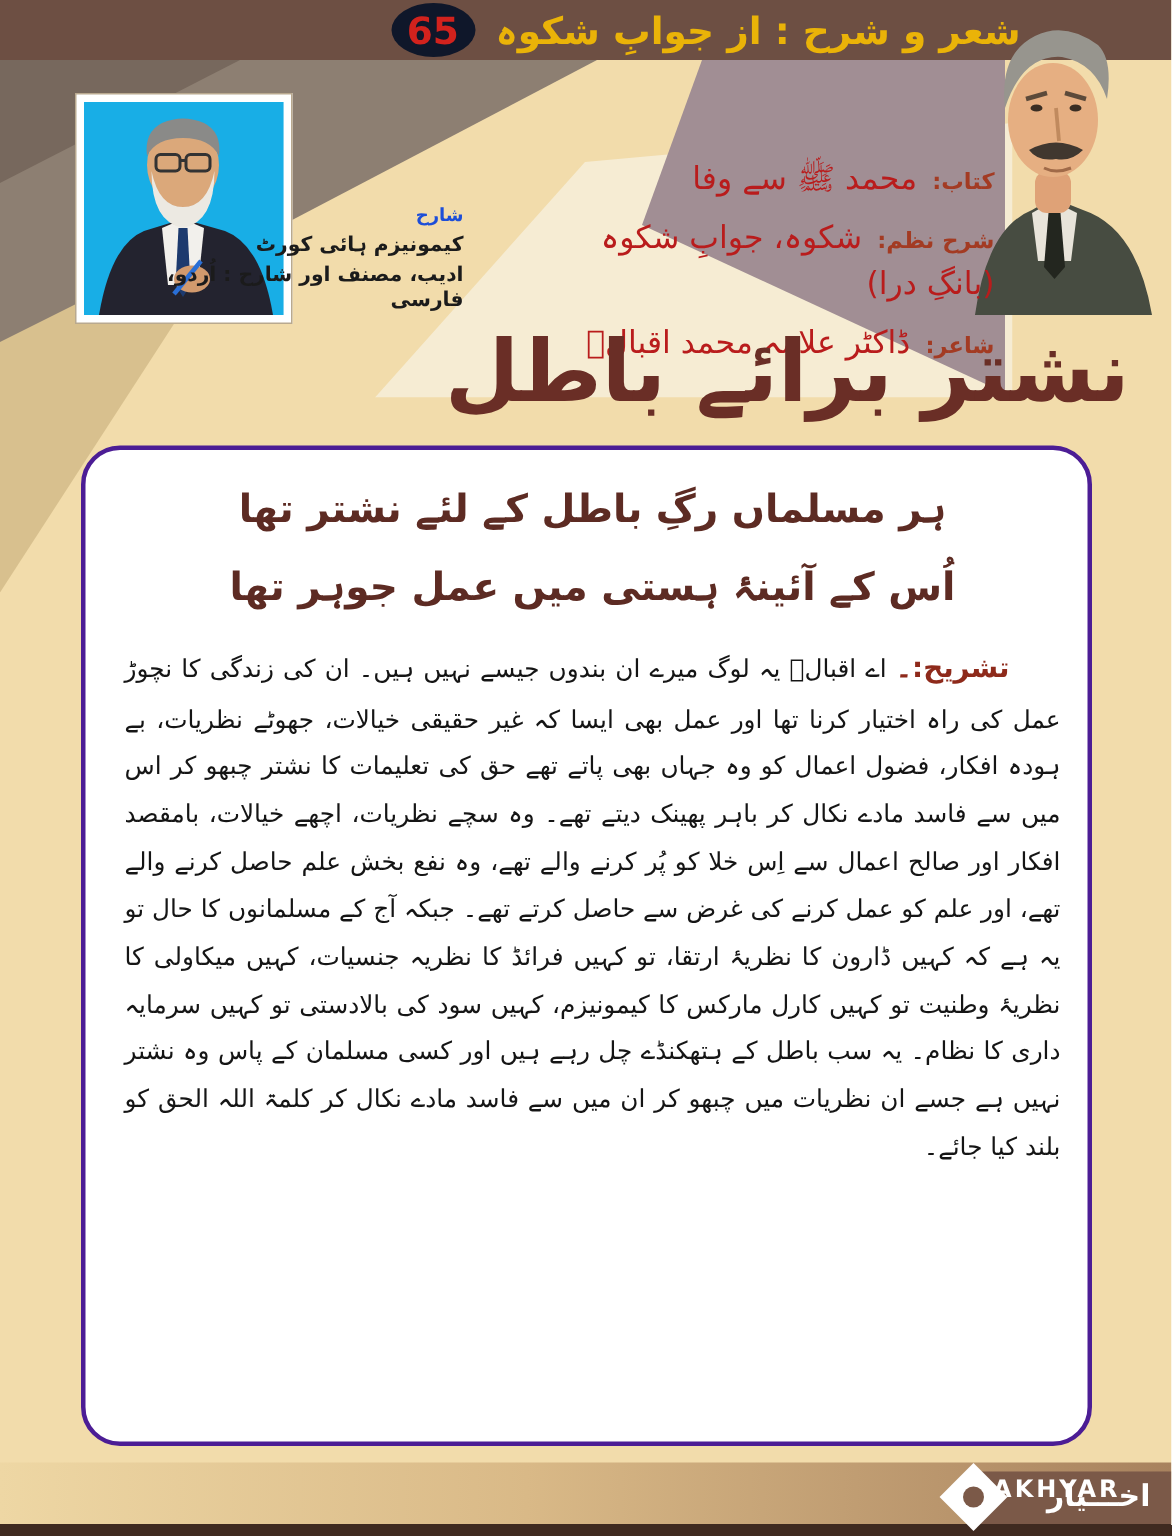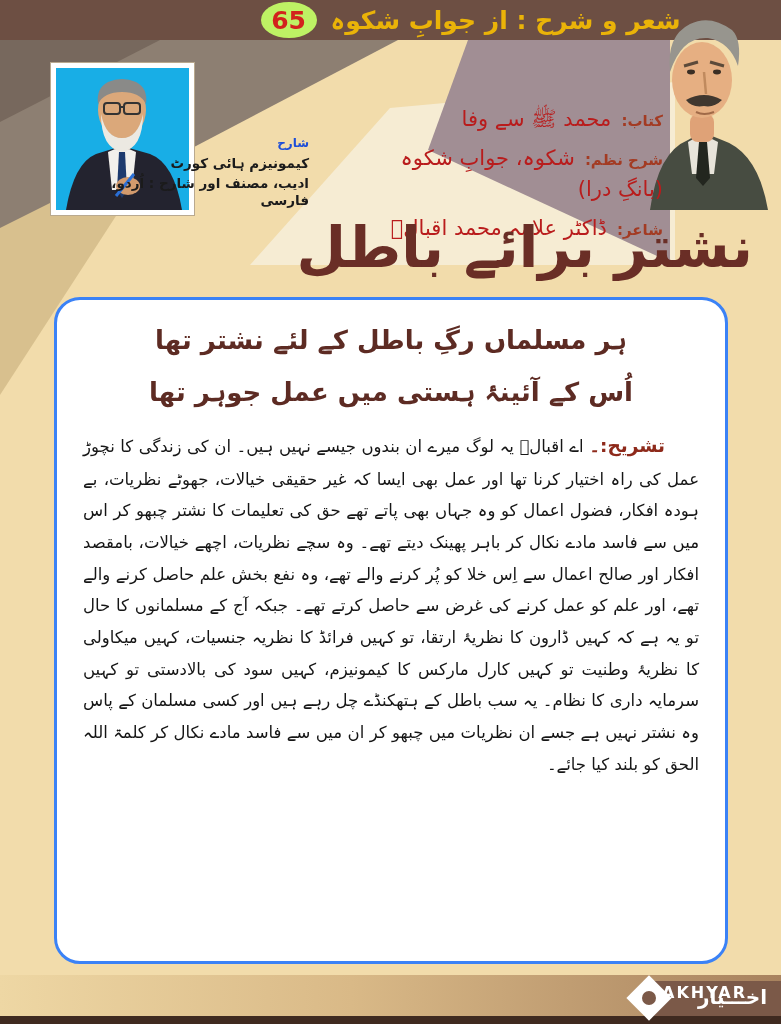--- a/index.html
+++ b/index.html
@@ -9,21 +9,21 @@
   .wedge{position:absolute;inset:0;}
   .w-cream{background:#f6ecd3;clip-path:polygon(250px 265px,390px 108px,675px 82px,675px 265px);}
   .w-taupe{background:#8d7f72;clip-path:polygon(0 40px,398px 40px,55px 220px,0 232px);}
   .w-darktaupe{background:#77685d;clip-path:polygon(0 40px,160px 40px,0 122px);}
   .w-khaki{background:#d8c08e;clip-path:polygon(0 228px,160px 148px,0 395px);}
   .w-mauve{background:#a18e94;clip-path:polygon(468px 40px,670px 40px,670px 262px,428px 150px);}
 
   .header{position:absolute;top:0;left:0;right:0;height:40px;background:#6d4f43;z-index:3;
           display:flex;align-items:center;justify-content:center;padding-left:160px;}
   .header-title{color:#eab308;font-size:25px;font-weight:bold;letter-spacing:0;}
-  .badge{margin-right:14px;background:#bef264;border-radius:50%;width:56px;height:36px;
+  .badge{margin-right:14px;background:#0f172a;border-radius:50%;width:56px;height:36px;
          display:flex;align-items:center;justify-content:center;}
   .badge span{color:#d2221d;font-size:25px;font-weight:bold;font-family:"DejaVu Sans", sans-serif;}
 
   .iqbal{position:absolute;top:2px;right:6px;width:145px;height:208px;z-index:4;}
   .photo-frame{position:absolute;top:62px;left:50px;width:145px;height:154px;background:#ffffff;
                border:1px solid #b9a98f;box-sizing:border-box;padding:5px;z-index:4;}
   .photo-inner{width:100%;height:100%;background:#18aee6;overflow:hidden;}
 
   .sharih{position:absolute;top:136px;right:472px;width:240px;text-align:right;z-index:4;line-height:1.25;}
   .sharih-role{color:#1d4ed8;font-size:12px;font-weight:bold;margin-bottom:4px;}
@@ -32,22 +32,22 @@
 
   .bookinfo{position:absolute;top:104px;right:118px;width:300px;text-align:right;z-index:4;}
   .bookinfo-row{margin-bottom:7px;line-height:1.5;}
   .bi-label{color:#a33b23;font-size:15px;font-weight:bold;margin-left:5px;}
   .bi-value{color:#b91c1c;font-size:21px;font-weight:normal;}
 
   .section-title{position:absolute;top:214px;right:28px;z-index:4;color:#6a2e26;
                  font-size:57px;font-weight:bold;}
 
   .main-box{position:absolute;top:297px;left:54px;width:674px;height:667px;background:#ffffff;
-            border:3px solid #3b82f6;border-radius:26px;box-sizing:border-box;z-index:4;
-            padding:14px 26px 10px 26px;overflow:hidden;}
+            border:3px solid #4c1d95;border-radius:26px;box-sizing:border-box;z-index:4;
+            padding:14px 18px 10px 26px;overflow:hidden;}
   .couplet{text-align:center;color:#5d2b23;font-weight:bold;font-size:26px;line-height:2.0;
            direction:rtl;margin-bottom:10px;}
   .para{direction:rtl;text-align:justify;color:#151515;font-size:16.5px;line-height:1.92;
         text-indent:34px;margin:0 0 10px 0;}
   .para-label{color:#8e2a1b;font-weight:bold;font-size:18.5px;}
 
   .footer-bar{position:absolute;left:0;right:0;top:975px;height:41px;z-index:3;
               background:linear-gradient(90deg,#eed7a4 0%,#d9b987 45%,#a8825e 100%);}
   .footer-strip{position:absolute;left:0;right:0;bottom:0;height:8px;background:#3f2a20;z-index:3;}
   .logo-box{position:absolute;top:981px;right:0;width:131px;height:35px;background:#7b5948;z-index:4;}

